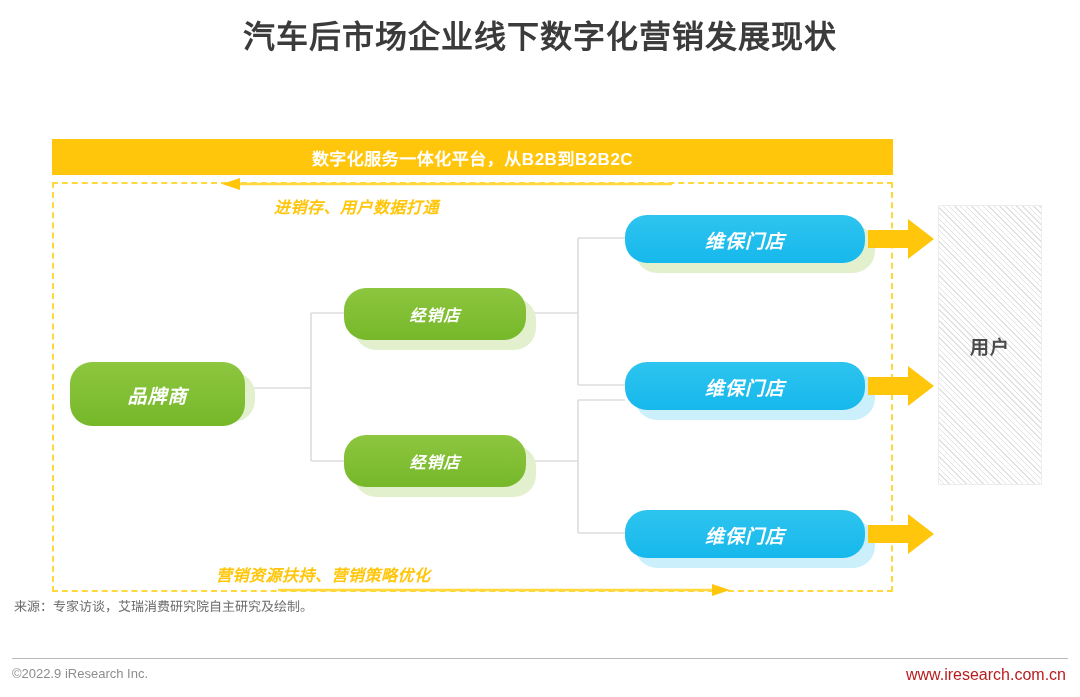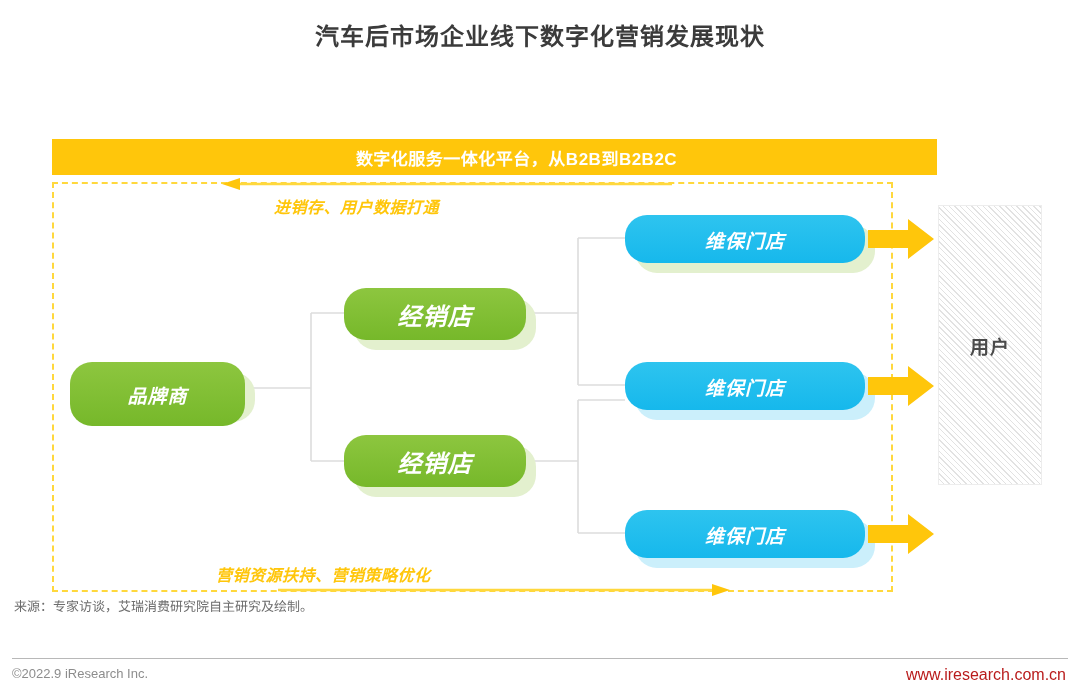--- a/index.html
+++ b/index.html
@@ -17,21 +17,21 @@
     color: #3c3c3c;
   }
 
   
   .page-title {
     position: absolute;
     left: 0;
     top: 14px;
     width: 1080px;
     text-align: center;
-    font-size: 24px;
+    font-size: 32px;
     font-weight: bold;
     color: #3b3b3b;
     letter-spacing: 1px;
     line-height: 46px;
     white-space: nowrap;
   }
 
   
   .diagram {
     position: absolute;
@@ -45,21 +45,20 @@
   .platform-banner {
     position: absolute;
     left: 52px;
     top: 139px;
     width: 841px;
     height: 36px;
     background: #FFC60B;
     display: flex;
     align-items: center;
     justify-content: center;
-    padding-left: 44px;
   }
   .platform-banner .label {
     color: #ffffff;
     font-size: 17px;
     font-weight: bold;
     letter-spacing: 0.5px;
     white-space: nowrap;
   }
 
   
@@ -141,21 +140,21 @@
 
   .node-brand { left: 70px;  top: 362px; width: 175px; height: 64px; }
   .shadow-brand { left: 80px; top: 372px; width: 175px; height: 50px; }
   .node-brand .node-label { font-size: 19px; }
 
   .node-dealer-1 { left: 344px; top: 288px; width: 182px; height: 52px; }
   .shadow-dealer-1 { left: 354px; top: 298px; width: 182px; height: 52px; }
   .node-dealer-2 { left: 344px; top: 435px; width: 182px; height: 52px; }
   .shadow-dealer-2 { left: 354px; top: 445px; width: 182px; height: 52px; }
   .node-dealer-1 .node-label,
-  .node-dealer-2 .node-label { font-size: 24px; }
+  .node-dealer-2 .node-label { font-size: 16px; }
 
   .node-shop-1 { left: 625px; top: 215px; width: 240px; height: 48px; }
   .shadow-shop-1 { left: 635px; top: 225px; width: 240px; height: 48px; }
   .node-shop-2 { left: 625px; top: 362px; width: 240px; height: 48px; }
   .shadow-shop-2 { left: 635px; top: 372px; width: 240px; height: 48px; }
   .node-shop-3 { left: 625px; top: 510px; width: 240px; height: 48px; }
   .shadow-shop-3 { left: 635px; top: 520px; width: 240px; height: 48px; }
   .node-shop-1 .node-label,
   .node-shop-2 .node-label,
   .node-shop-3 .node-label { font-size: 19px; }

